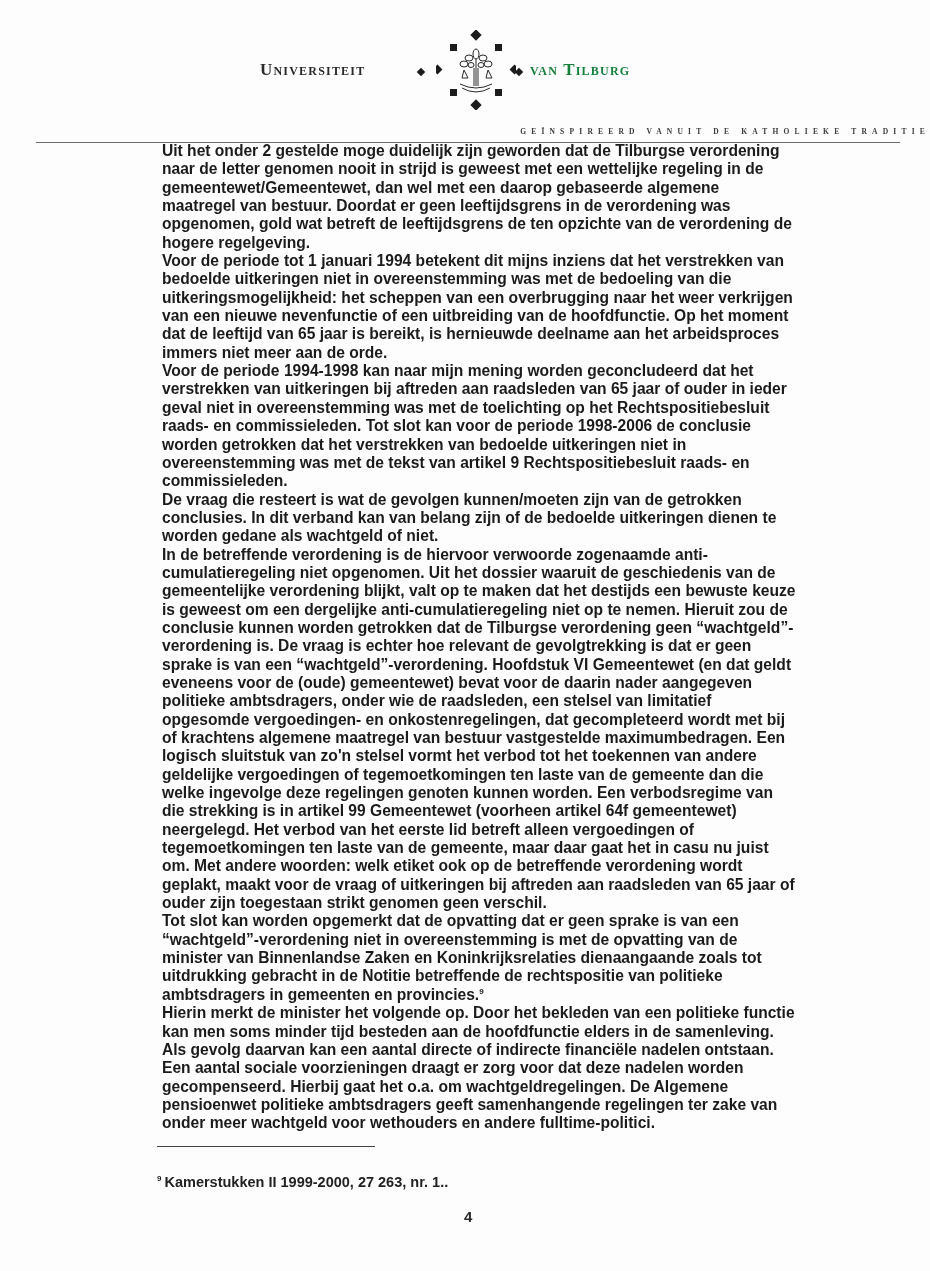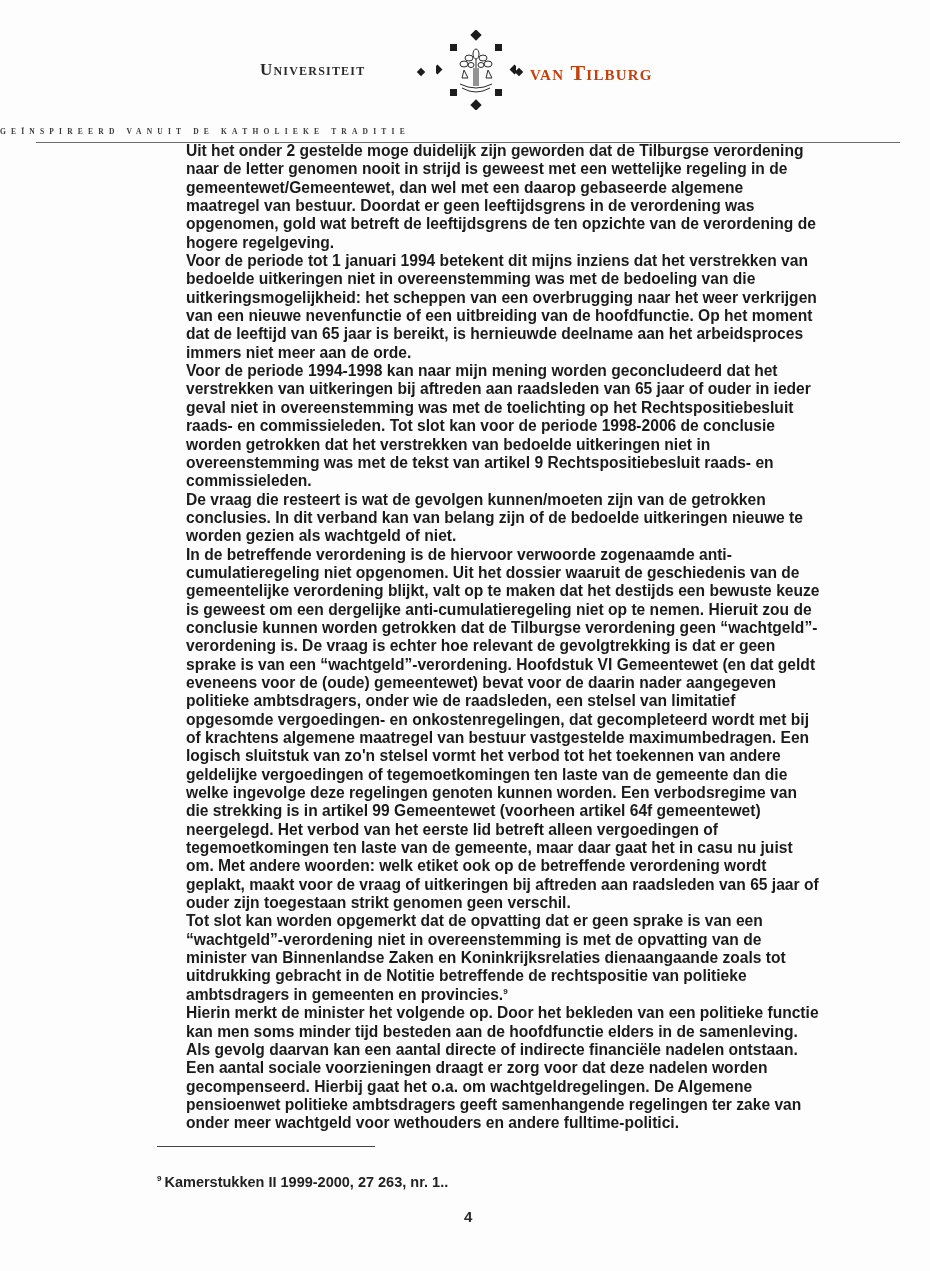--- a/index.html
+++ b/index.html
@@ -38,38 +38,38 @@
       font-size: 17px;
       letter-spacing: 1.2px;
       color: #2a2a2a;
       font-variant: small-caps;
     }
     .lh-right {
       position: absolute;
       left: 530px;
       top: 60px;
       font-family: "Liberation Serif", serif;
-      font-size: 22px;
+      font-size: 17px;
       letter-spacing: 1.2px;
-      color: #c2410c;
+      color: #15803d;
       font-variant: small-caps;
     }
     .lh-logo {
       position: absolute;
       left: 436px;
       top: 30px;
       width: 80px;
       height: 80px;
     }
     .lh-motto {
       position: absolute;
       left: 0;
       width: 930px;
       top: 127px;
-      text-align: left;
+      text-align: right;
       font-family: "Liberation Serif", serif;
       font-size: 7.5px;
       letter-spacing: 5.2px;
       color: #3a3a3a;
     }
     .lh-rule {
       position: absolute;
       left: 36px;
       width: 864px;
       top: 142px;
@@ -79,21 +79,20 @@
 
     
     .body-text {
       position: absolute;
       left: 162px;
       top: 142px;
       width: 635px;
       font-size: 15.6px;
       line-height: 18.35px;
       color: #1b1b1b;
-      margin-left: 24px;
     }
     .body-text p {
       margin: 0;
     }
     sup.fn-ref {
       font-size: 8px;
       vertical-align: super;
       line-height: 0;
     }
 
@@ -175,21 +174,21 @@
     </svg>
 
     <div class="lh-motto">GEÏNSPIREERD VANUIT DE KATHOLIEKE TRADITIE</div>
     <div class="lh-rule"></div>
   </div>
 
   <div class="body-text">
     <p>Uit het onder 2 gestelde moge duidelijk zijn geworden dat de Tilburgse verordening naar de letter genomen nooit in strijd is geweest met een wettelijke regeling in de gemeentewet/Gemeentewet, dan wel met een daarop gebaseerde algemene maatregel van bestuur. Doordat er geen leeftijdsgrens in de verordening was opgenomen, gold wat betreft de leeftijdsgrens de ten opzichte van de verordening de hogere regelgeving.</p>
     <p>Voor de periode tot 1 januari 1994 betekent dit mijns inziens dat het verstrekken van bedoelde uitkeringen niet in overeenstemming was met de bedoeling van die uitkeringsmogelijkheid: het scheppen van een overbrugging naar het weer verkrijgen van een nieuwe nevenfunctie of een uitbreiding van de hoofdfunctie. Op het moment dat de leeftijd van 65 jaar is bereikt, is hernieuwde deelname aan het arbeidsproces immers niet meer aan de orde.</p>
     <p>Voor de periode 1994-1998 kan naar mijn mening worden geconcludeerd dat het verstrekken van uitkeringen bij aftreden aan raadsleden van 65 jaar of ouder in ieder geval niet in overeenstemming was met de toelichting op het Rechtspositiebesluit raads- en commissieleden. Tot slot kan voor de periode 1998-2006 de conclusie worden getrokken dat het verstrekken van bedoelde uitkeringen niet in overeenstemming was met de tekst van artikel 9 Rechtspositiebesluit raads- en commissieleden.</p>
-    <p>De vraag die resteert is wat de gevolgen kunnen/moeten zijn van de getrokken conclusies. In dit verband kan van belang zijn of de bedoelde uitkeringen nieuwe te worden gezien als wachtgeld of niet.</p>
+    <p>De vraag die resteert is wat de gevolgen kunnen/moeten zijn van de getrokken conclusies. In dit verband kan van belang zijn of de bedoelde uitkeringen dienen te worden gedane als wachtgeld of niet.</p>
     <p>In de betreffende verordening is de hiervoor verwoorde zogenaamde anti-cumulatieregeling niet opgenomen. Uit het dossier waaruit de geschiedenis van de gemeentelijke verordening blijkt, valt op te maken dat het destijds een bewuste keuze is geweest om een dergelijke anti-cumulatieregeling niet op te nemen. Hieruit zou de conclusie kunnen worden getrokken dat de Tilburgse verordening geen “wachtgeld”-verordening is. De vraag is echter hoe relevant de gevolgtrekking is dat er geen sprake is van  een “wachtgeld”-verordening. Hoofdstuk VI Gemeentewet (en dat geldt eveneens voor de (oude) gemeentewet) bevat voor de daarin nader aangegeven politieke ambtsdragers, onder wie de raadsleden, een stelsel van limitatief opgesomde vergoedingen- en onkostenregelingen, dat gecompleteerd wordt met bij of krachtens algemene maatregel van bestuur vastgestelde maximumbedragen. Een logisch sluitstuk van zo'n stelsel vormt het verbod tot het toekennen van andere geldelijke vergoedingen of tegemoetkomingen ten laste van de gemeente dan die welke ingevolge deze regelingen genoten kunnen worden. Een verbodsregime van die strekking is in artikel 99 Gemeentewet (voorheen artikel 64f gemeentewet) neergelegd. Het verbod van het eerste lid betreft alleen vergoedingen of tegemoetkomingen ten laste van de gemeente, maar daar gaat het in casu nu juist om. Met andere woorden: welk etiket ook op de betreffende verordening wordt geplakt, maakt voor de vraag of uitkeringen bij aftreden aan raadsleden van 65 jaar of ouder zijn toegestaan strikt genomen geen verschil.</p>
     <p><span>Tot slot kan worden opgemerkt dat de opvatting dat er geen sprake is van een “wachtgeld”-verordening niet in overeenstemming is met de opvatting van de minister van Binnenlandse Zaken en Koninkrijksrelaties dienaangaande zoals tot uitdrukking gebracht in de Notitie betreffende de rechtspositie van politieke ambtsdragers in gemeenten en provincies.</span><sup class="fn-ref">9</sup></p>
     <p>Hierin merkt de minister het volgende op. Door het bekleden van een politieke functie kan men soms minder tijd besteden aan de hoofdfunctie elders in de samenleving. Als gevolg daarvan kan een aantal directe of indirecte financiële nadelen ontstaan. Een aantal sociale voorzieningen draagt er zorg voor dat deze nadelen worden gecompenseerd. Hierbij gaat het o.a. om wachtgeldregelingen. De Algemene pensioenwet politieke ambtsdragers geeft samenhangende regelingen ter zake van onder meer wachtgeld voor wethouders en andere fulltime-politici.</p>
   </div>
 
   <div class="fn-rule"></div>
   <div class="footnote"><sup>9</sup><span>Kamerstukken II 1999-2000, 27 263, nr. 1..</span></div>
 
   <div class="page-number">4</div>
 </div>

